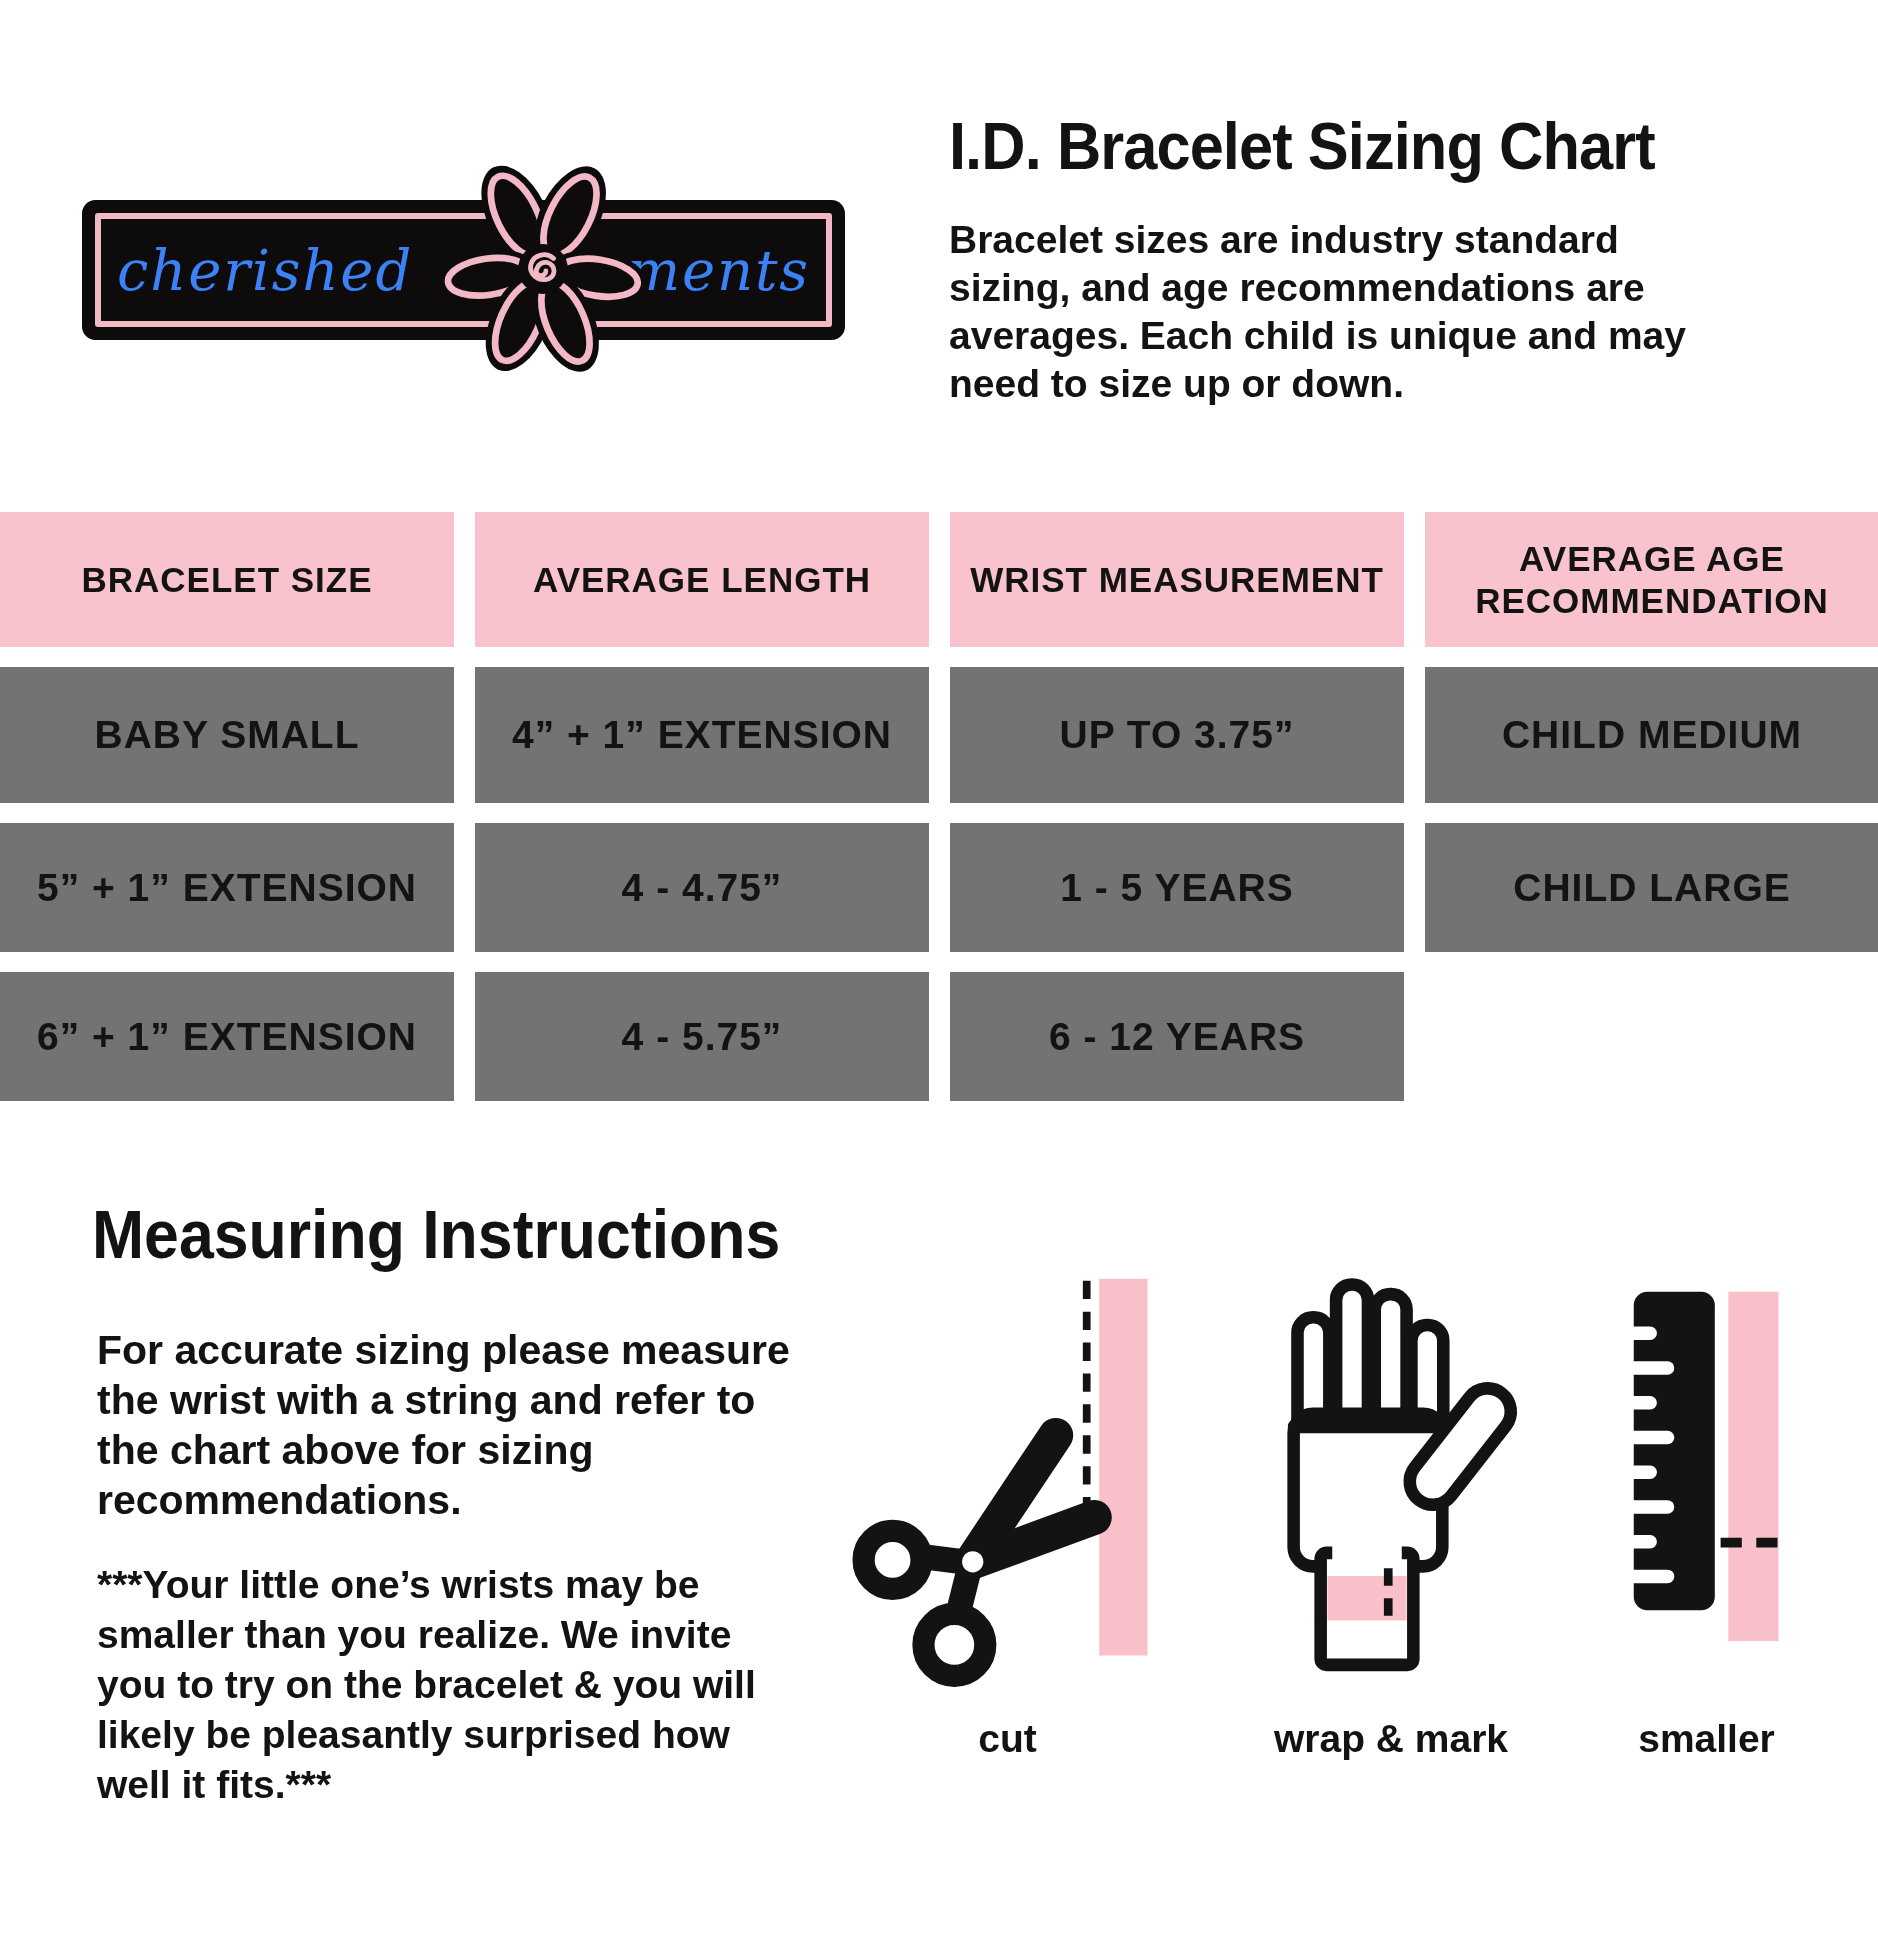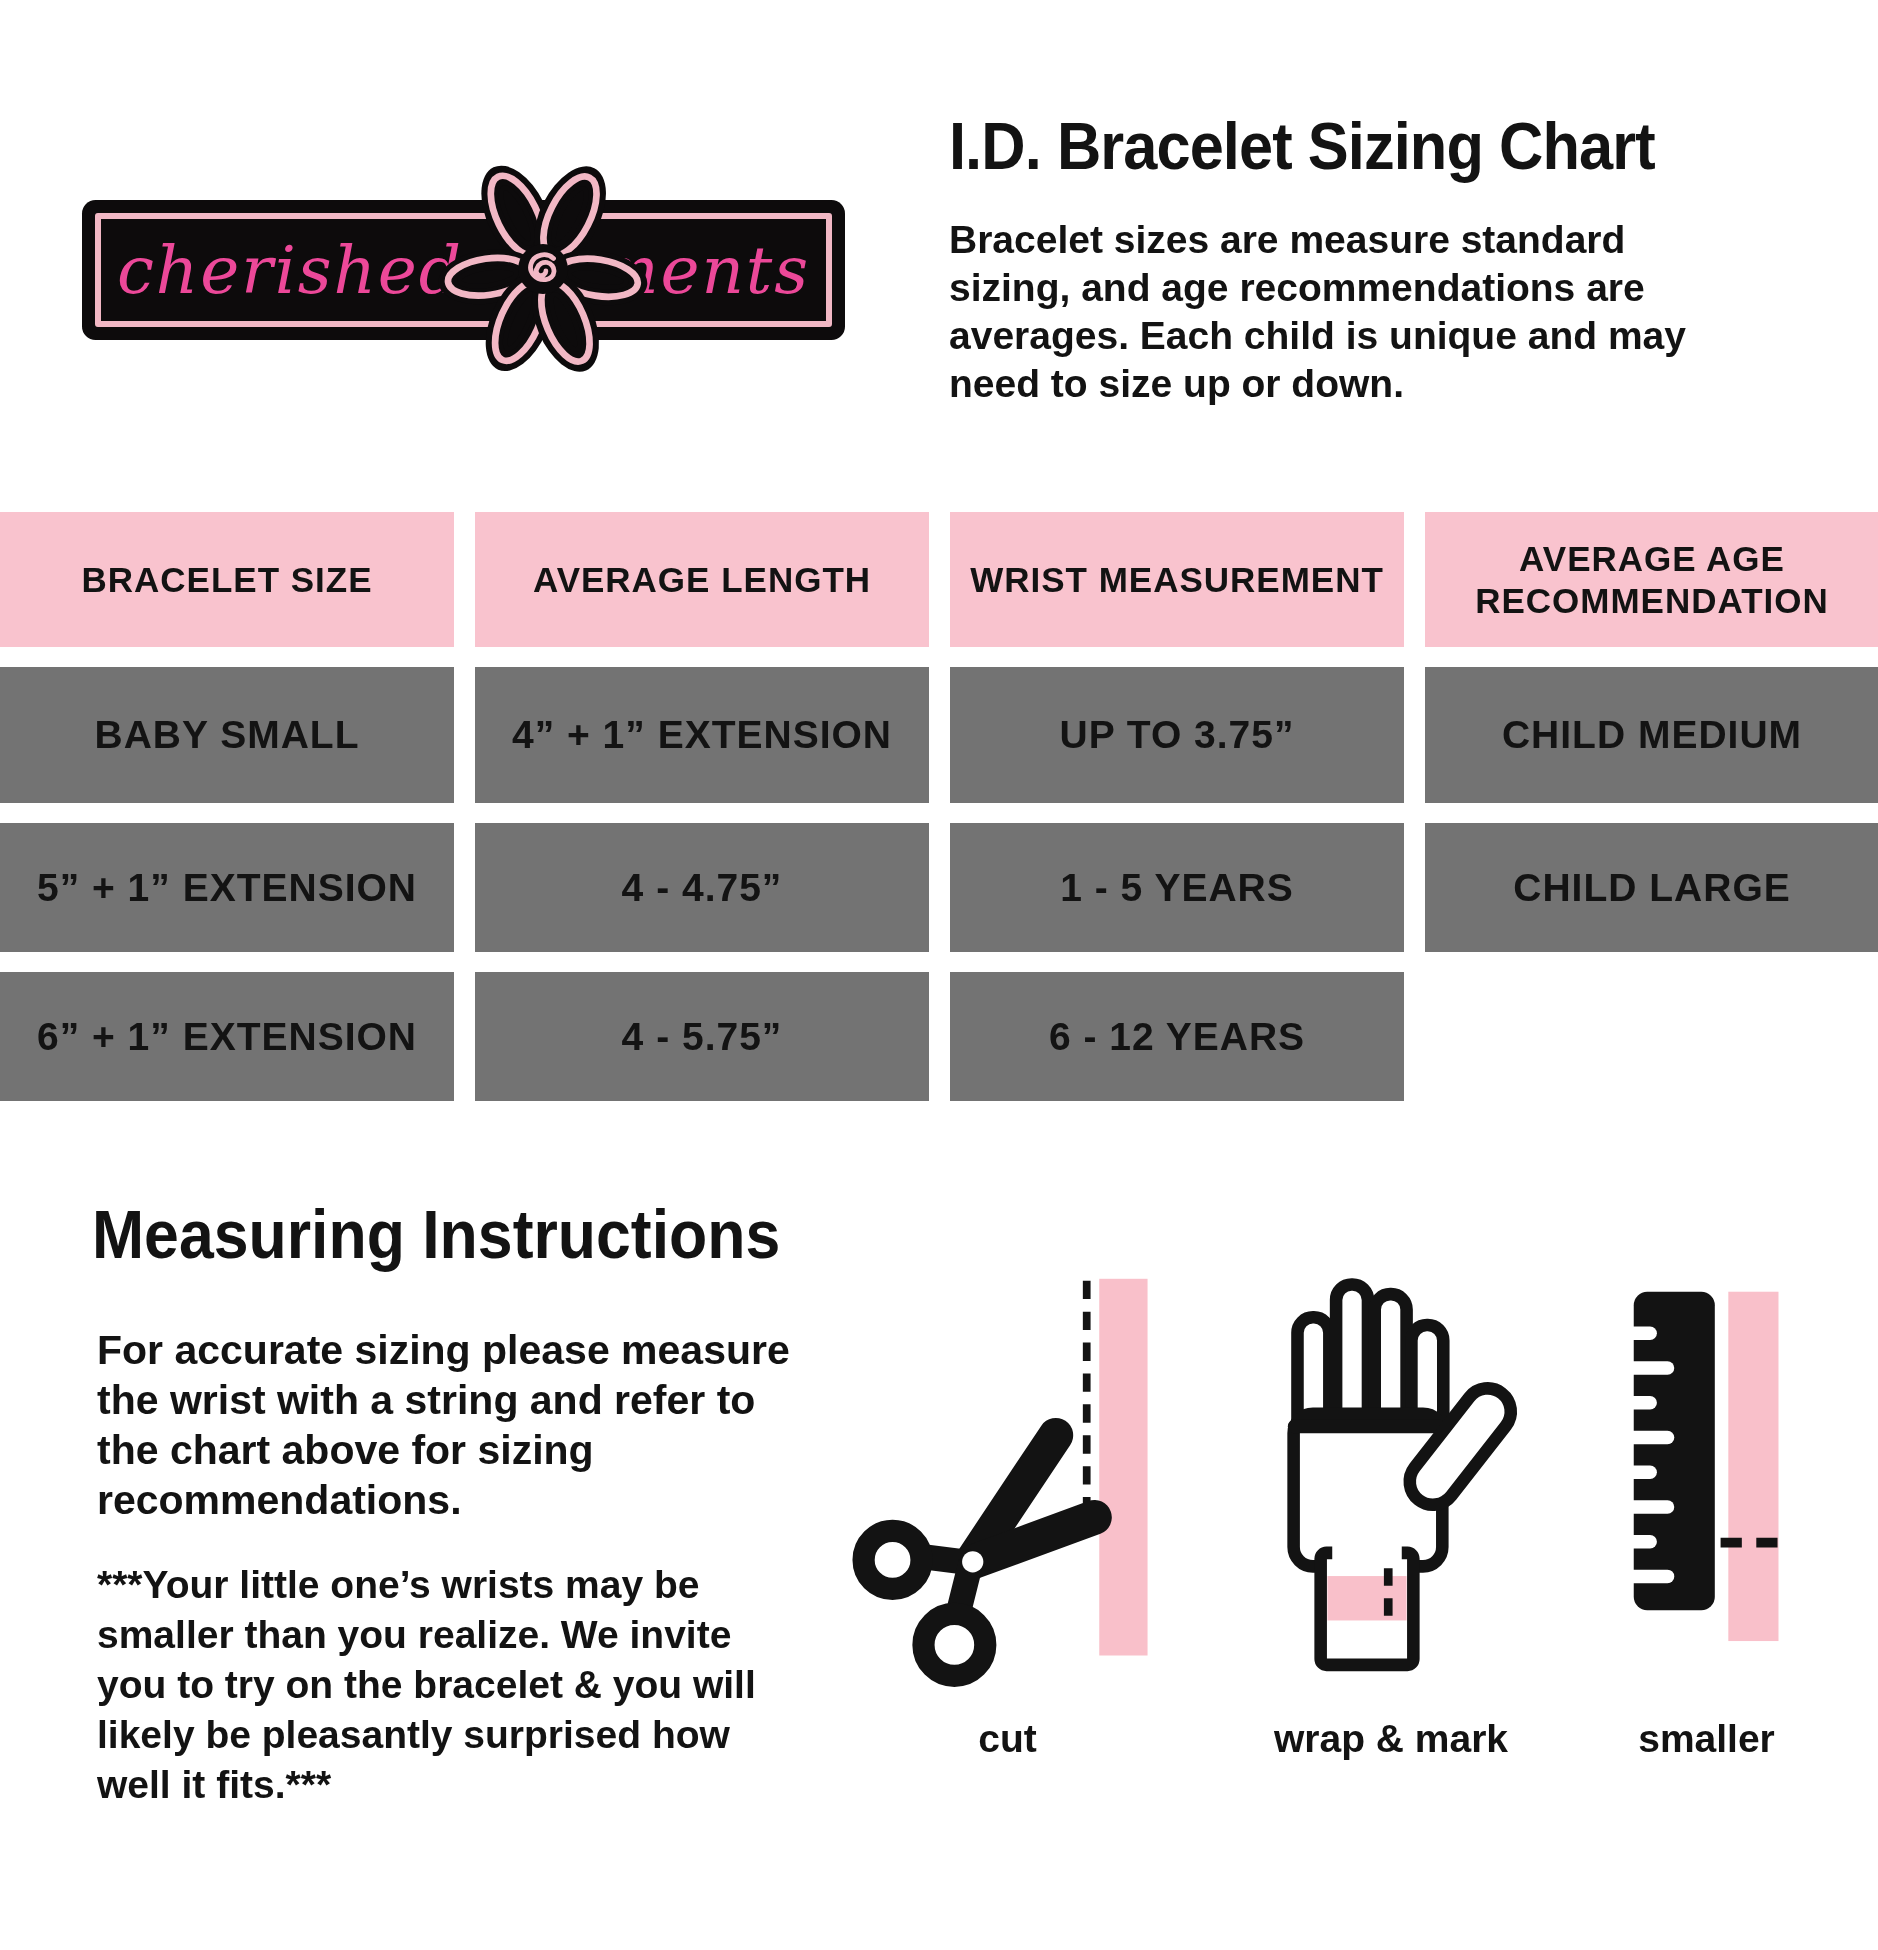--- a/index.html
+++ b/index.html
@@ -5,21 +5,21 @@
   html,body{margin:0;padding:0;background:#ffffff;}
   #page{position:relative;width:1879px;height:1950px;background:#ffffff;overflow:hidden;
         font-family:"Liberation Sans", sans-serif;color:#131313;}
 
   
   .logo-box{position:absolute;left:82px;top:200px;width:763px;height:140px;
             background:#0d0b0c;border-radius:13.5px;}
   .logo-box::before{content:"";position:absolute;inset:12.6px;border:6.8px solid #f2b8c5;border-radius:2.9px;}
   .logo-text{position:absolute;inset:0;display:flex;align-items:center;justify-content:space-between;
              padding:0 35px;font-family:"DejaVu Serif", serif;font-style:italic;
-             font-size:66px;color:#ec4899;letter-spacing:1.9px;}
+             font-size:56px;color:#3b82f6;letter-spacing:1.9px;}
   .logo-flower{position:absolute;left:346px;top:-46px;width:230px;height:230px;}
 
   
   .title{position:absolute;left:949px;top:108px;margin:0;font-size:66px;font-weight:bold;
          letter-spacing:-1px;transform:scaleX(.93);transform-origin:left;white-space:nowrap;}
   .intro{position:absolute;left:949px;top:216px;width:869px;margin:0;font-size:39px;
          font-weight:bold;line-height:48px;white-space:pre-line;}
 
   
   .size-table{position:absolute;left:0;top:512px;width:1879px;display:grid;
@@ -87,21 +87,21 @@
           <ellipse cx="0" cy="-60" rx="20" ry="44" fill="none" stroke="#f2b8c5" stroke-width="7"></ellipse>
           <ellipse cx="0" cy="-60" rx="9" ry="31" fill="none" stroke="#0d0b0c" stroke-width="5"></ellipse>
         </g>
         <circle cx="0" cy="0" r="26" fill="#0d0b0c"></circle>
         <path d="M 3 2 a 5 5 0 1 1 -9 -3 a 9 9 0 1 1 9 12 a 14 13 0 1 1 8 -22" fill="none" stroke="#f2b8c5" stroke-width="5" stroke-linecap="round"></path>
       </g>
     </svg>
   </div>
 
   <h1 class="title">I.D. Bracelet Sizing Chart</h1>
-  <p class="intro">Bracelet sizes are measure standard
+  <p class="intro">Bracelet sizes are industry standard
 sizing, and age recommendations are
 averages. Each child is unique and may
 need to size up or down.</p>
 
   <div class="size-table">
     <div class="hcell">BRACELET SIZE</div>
     <div class="hcell">AVERAGE LENGTH</div>
     <div class="hcell">WRIST MEASUREMENT</div>
     <div class="hcell">AVERAGE AGE
 RECOMMENDATION</div>

